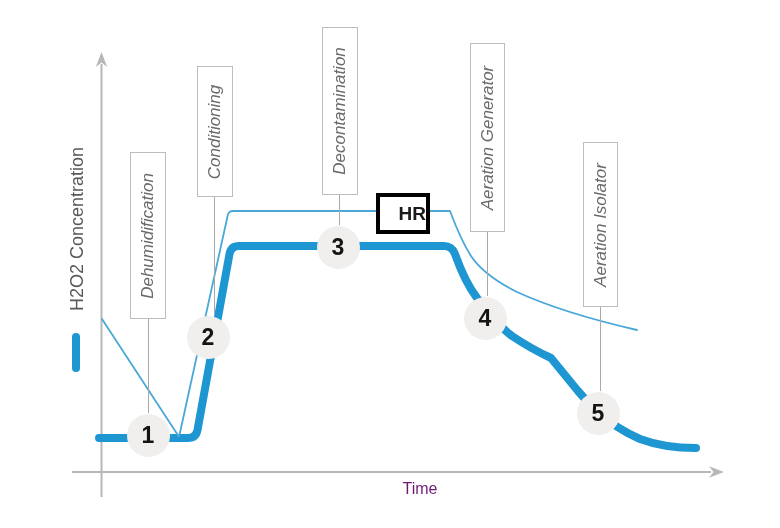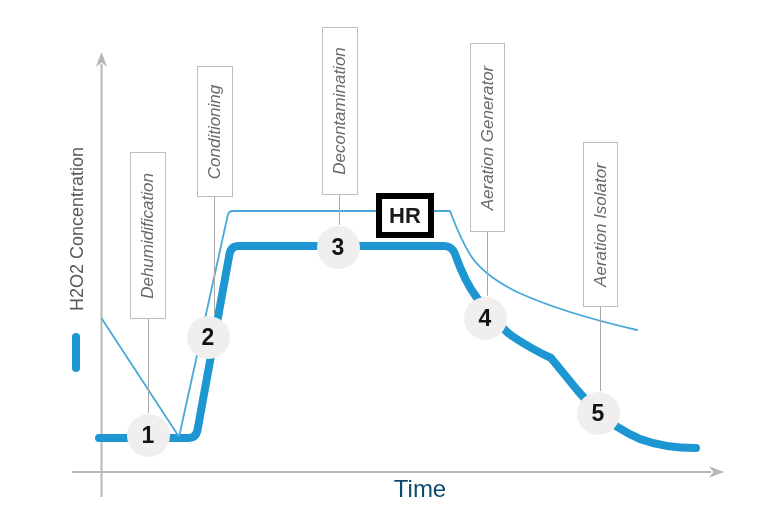--- a/index.html
+++ b/index.html
@@ -19,32 +19,32 @@
     transform:translate(-50%,-50%) rotate(-90deg);
     white-space:nowrap; font-style:italic; font-size:17px; color:#6a6a6a;
   }
   .marker {
     position:absolute; width:43px; height:43px; border-radius:50%;
     background:#f0efee; display:flex; align-items:center; justify-content:center;
     font-weight:bold; font-size:23px; color:#141414;
   }
   .hr-box {
     position:absolute; left:376px; top:193px; width:46px; height:33px;
-    background:#ffffff; border:6px solid #000000;
-    display:flex; align-items:center; justify-content:center;
-    font-weight:bold; font-size:22px; color:#1a1a1a;
+    background:#ffffff; border:4px solid #000000;
+    display:flex; align-items:center; justify-content:flex-end;
+    font-weight:bold; font-size:19px; color:#1a1a1a;
   }
   .y-label {
     position:absolute; left:77px; top:229px;
     transform:translate(-50%,-50%) rotate(-90deg);
     white-space:nowrap; font-size:18px; color:#595959;
   }
   .x-label {
     position:absolute; left:420px; top:489px; transform:translate(-50%,-50%);
-    font-size:24px; color:#0c4a6e;
+    font-size:16px; color:#701a75;
   }
   .legend-swatch {
     position:absolute; left:72px; top:333px; width:8px; height:39px;
     border-radius:4px;
   }
 </style>
 </head>
 <body>
 
 <div class="stage">

